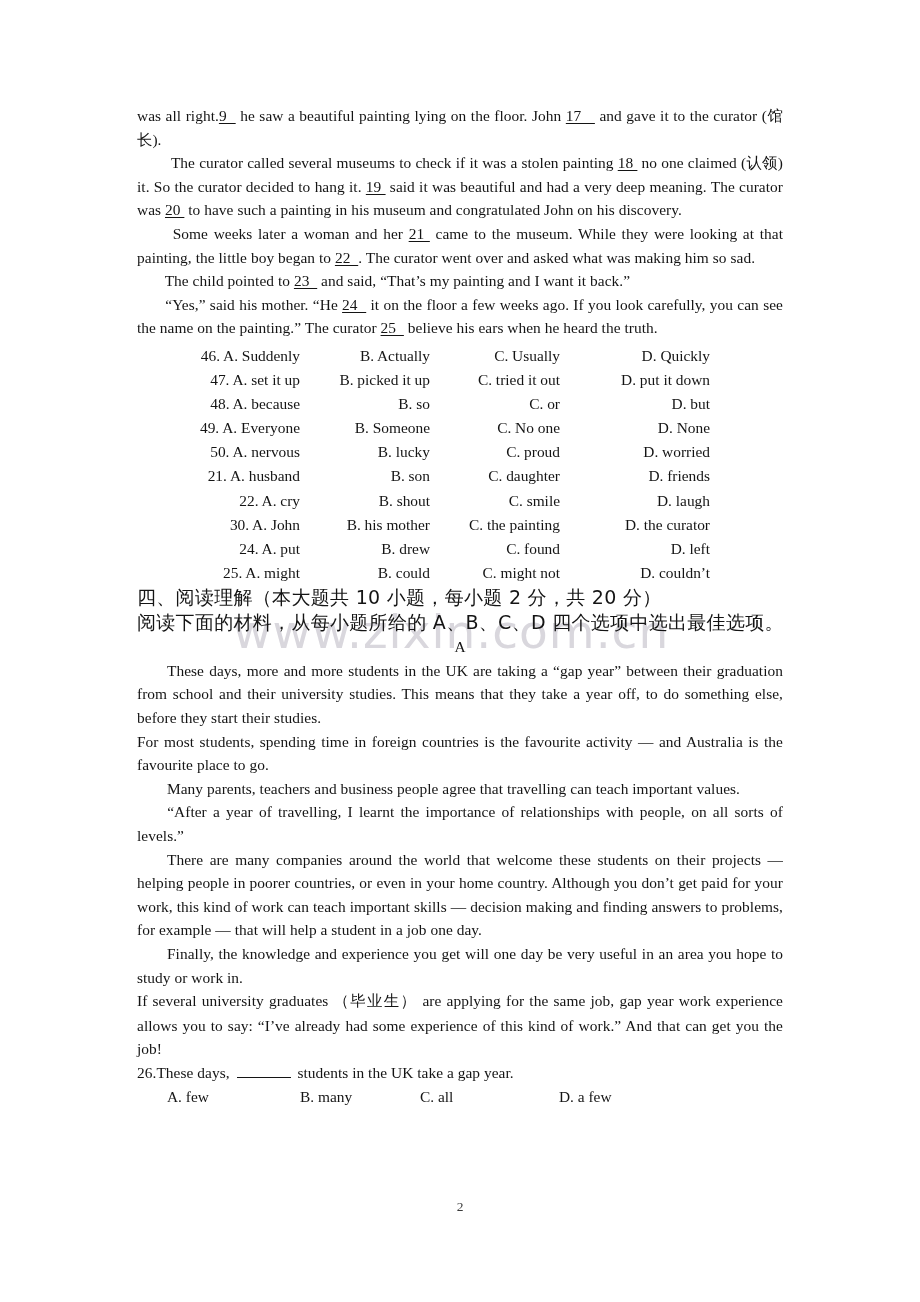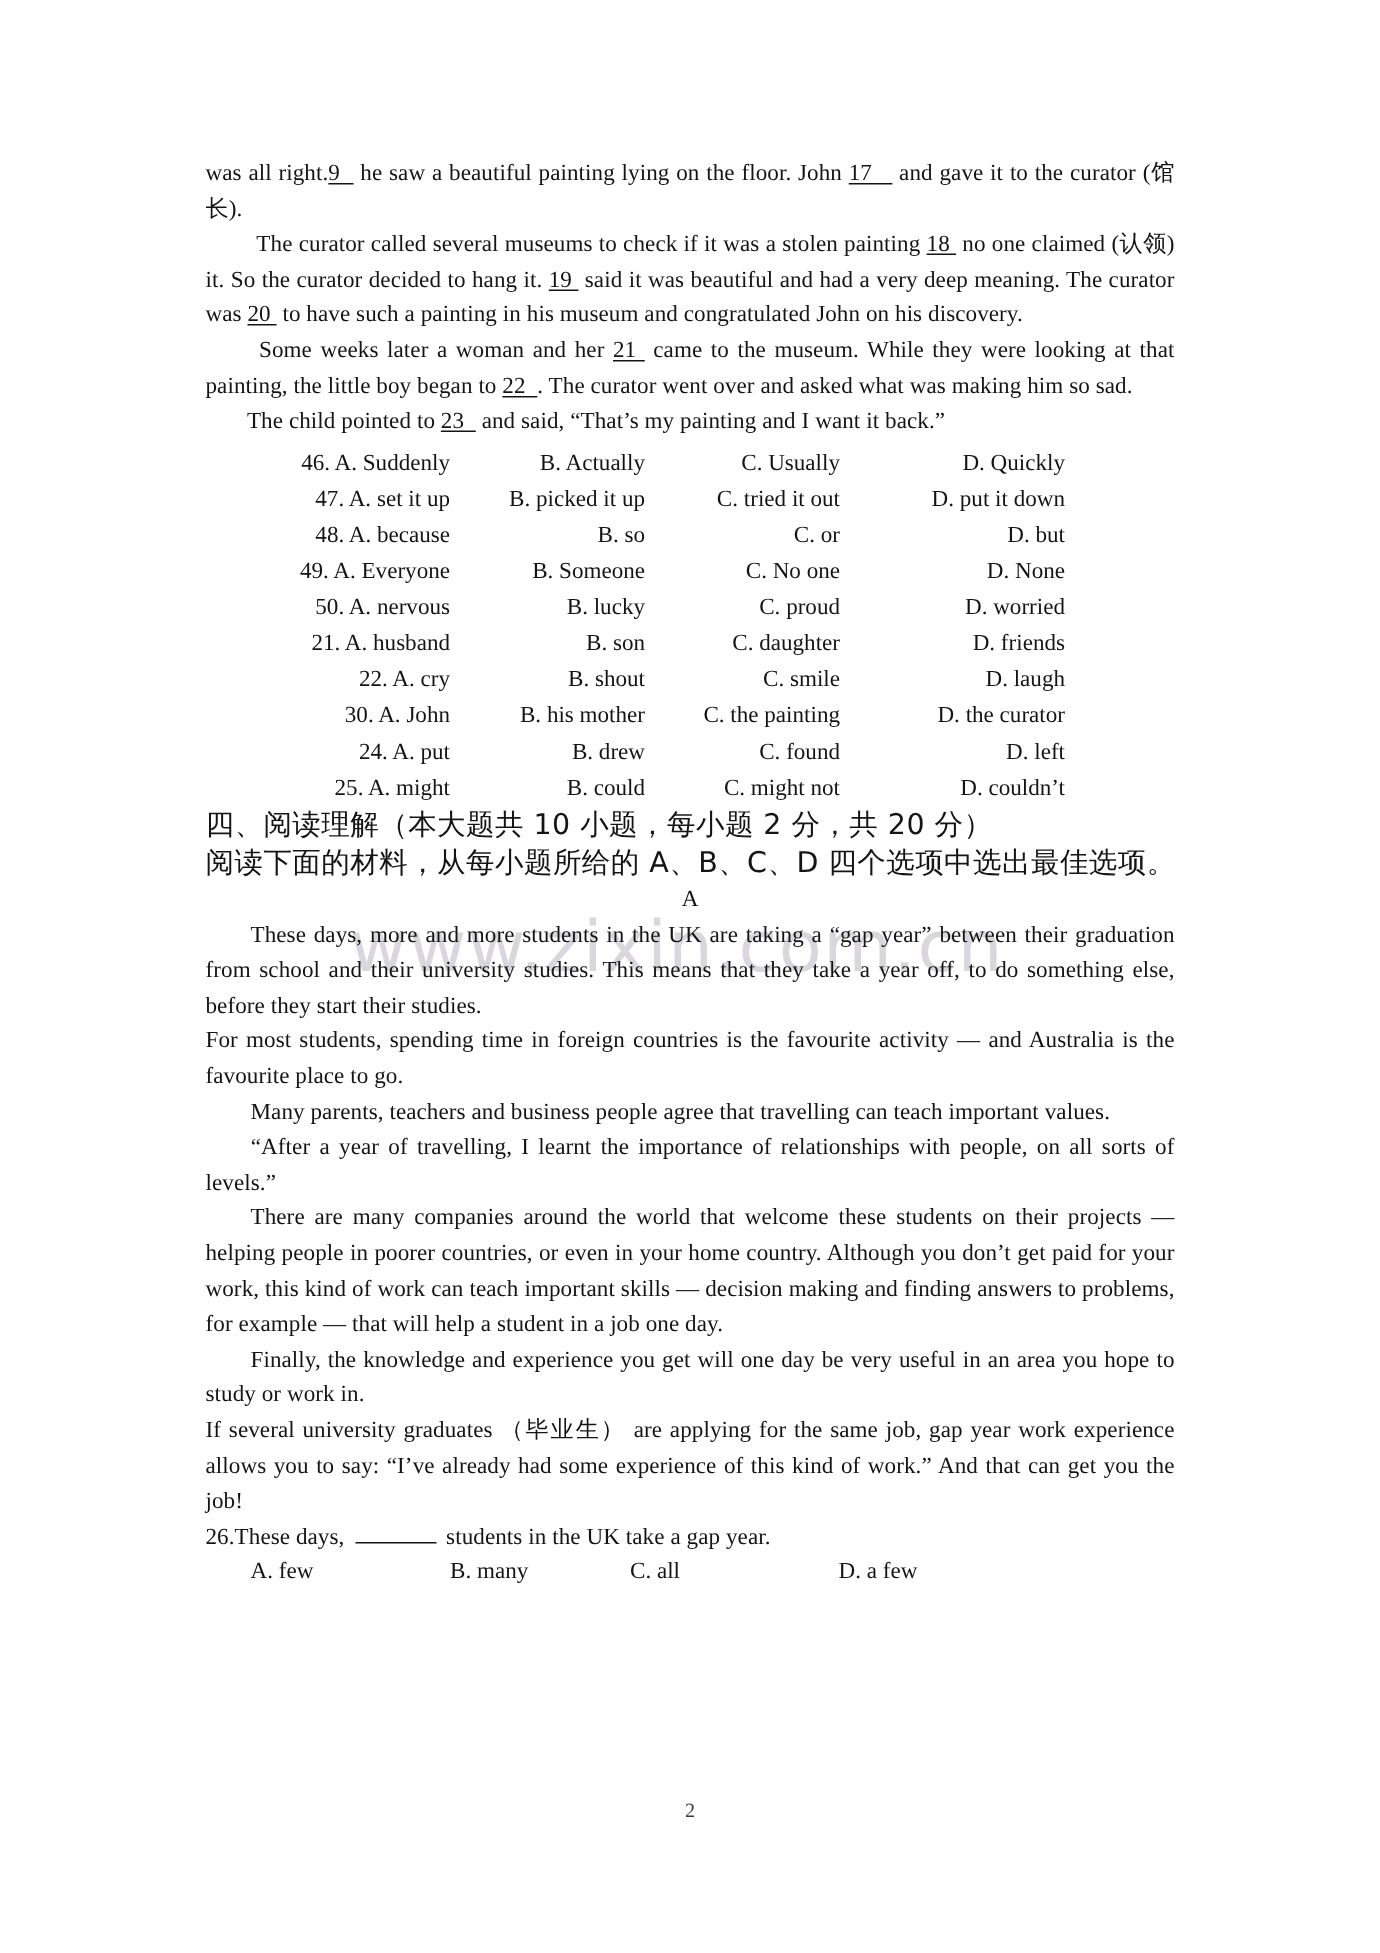--- a/index.html
+++ b/index.html
@@ -156,20 +156,23 @@
     </p>
 
     <p class="para indent">
       <span>Some weeks later a woman and her </span><span class="blank">21 </span><span> came to the museum. While they were looking at that painting, the little boy began to </span><span class="blank">22  </span><span>. The curator went over and asked what was making him so sad.</span>
     </p>
 
     <p class="para indent-sm">
       <span>The child pointed to </span><span class="blank">23  </span><span> and said, “That’s my painting and I want it back.”</span>
     </p>
 
+    <p class="para indent-sm">
+      <span> “Yes,” said his mother. “He </span><span class="blank">24  </span><span> it on the floor a few weeks ago. If you look carefully, you can see the name on the painting.” The curator </span><span class="blank">25  </span><span> believe his ears when he heard the truth.</span>
+    </p>
   </div>
 
   <div class="sp4"></div>
 
   <div class="choices" id="cloze-choices">
       <div class="choice-row"><span class="c-num">46. A. Suddenly</span><span class="c-b">B. Actually</span><span class="c-c">C. Usually</span><span class="c-d">D. Quickly</span></div>
       <div class="choice-row"><span class="c-num">47. A. set it up</span><span class="c-b">B. picked it up</span><span class="c-c">C. tried it out</span><span class="c-d">D. put it down</span></div>
       <div class="choice-row"><span class="c-num">48. A. because</span><span class="c-b">B. so</span><span class="c-c">C. or</span><span class="c-d">D. but</span></div>
       <div class="choice-row"><span class="c-num">49. A. Everyone</span><span class="c-b">B. Someone</span><span class="c-c">C. No one</span><span class="c-d">D. None</span></div>
       <div class="choice-row"><span class="c-num">50. A. nervous</span><span class="c-b">B. lucky</span><span class="c-c">C. proud</span><span class="c-d">D. worried</span></div>

